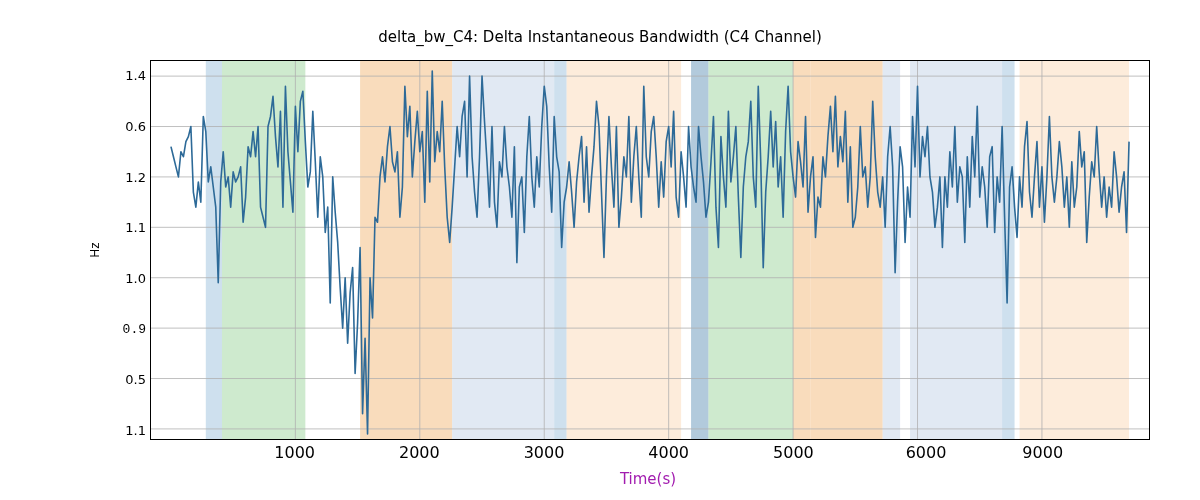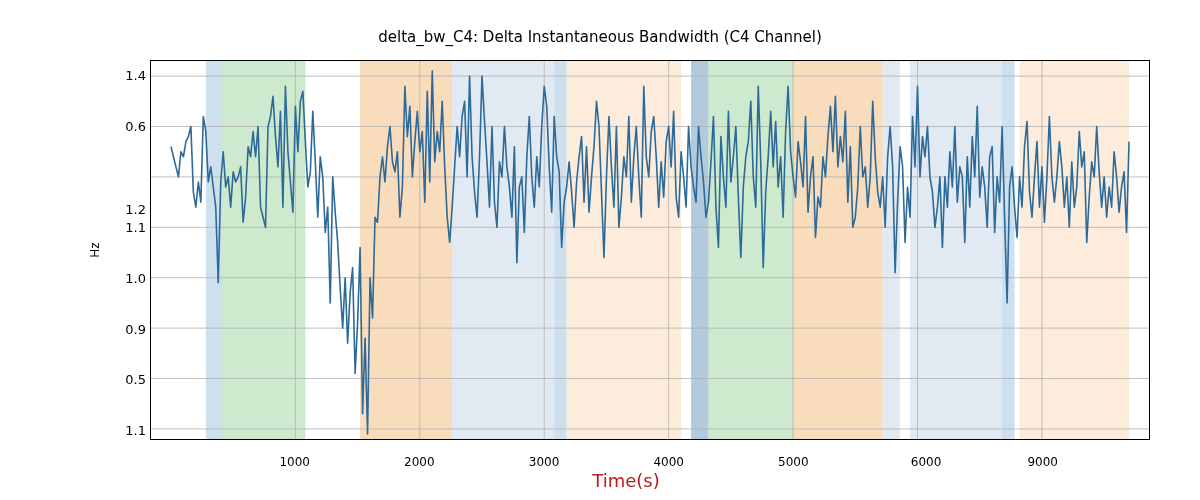--- a/index.html
+++ b/index.html
@@ -44,31 +44,31 @@
   .ylabel {
     position: absolute;
     left: 95px;
     top: 250px;
     transform: translate(-50%, -50%) rotate(-90deg);
     font-size: 12px;
     color: #000;
   }
   .xlabel {
     position: absolute;
-    left: 626px;
+    left: 648px;
     top: 470px;
     transform: translateX(-50%);
-    font-size: 18px;
-    color: #b91c1c;
+    font-size: 15px;
+    color: #a21caf;
   }
   .xtick {
     position: absolute;
-    top: 455px;
+    top: 443px;
     transform: translateX(-50%);
-    font-size: 12px;
+    font-size: 16px;
     color: #000;
   }
   .ytick {
     position: absolute;
     left: 118px;
     transform: translateY(-50%);
     font-size: 13px;
     text-align: right;
     width: 28px;
     color: #000;
@@ -124,21 +124,21 @@
       <div class="xtick" style="left: 419.351px;">2000</div>
       <div class="xtick" style="left: 544.026px;">3000</div>
       <div class="xtick" style="left: 668.701px;">4000</div>
       <div class="xtick" style="left: 793.377px;">5000</div>
       <div class="xtick" style="left: 918.052px; margin-left: 8px;">6000</div>
       <div class="xtick" style="left: 1042.73px;">9000</div>
     </div>
   <div id="ytick-container">
       <div class="ytick" style="top: 429.867px;">1.1</div>
       <div class="ytick" style="top: 379.2px;">0.5</div>
-      <div class="ytick" style="top: 328.533px;">0.9</div>
+      <div class="ytick" style="top: 328.533px; font-family: Liberation Mono, monospace;">0.9</div>
       <div class="ytick" style="top: 277.867px;">1.0</div>
       <div class="ytick" style="top: 227.2px;">1.1</div>
-      <div class="ytick" style="top: 176.533px; margin-top: 32px;">1.2</div>
+      <div class="ytick" style="top: 176.533px;">1.2</div>
       <div class="ytick" style="top: 125.867px;">0.6</div>
       <div class="ytick" style="top: 75.2px;">1.4</div>
     </div>
 
 </div>
 
 </body></html>

